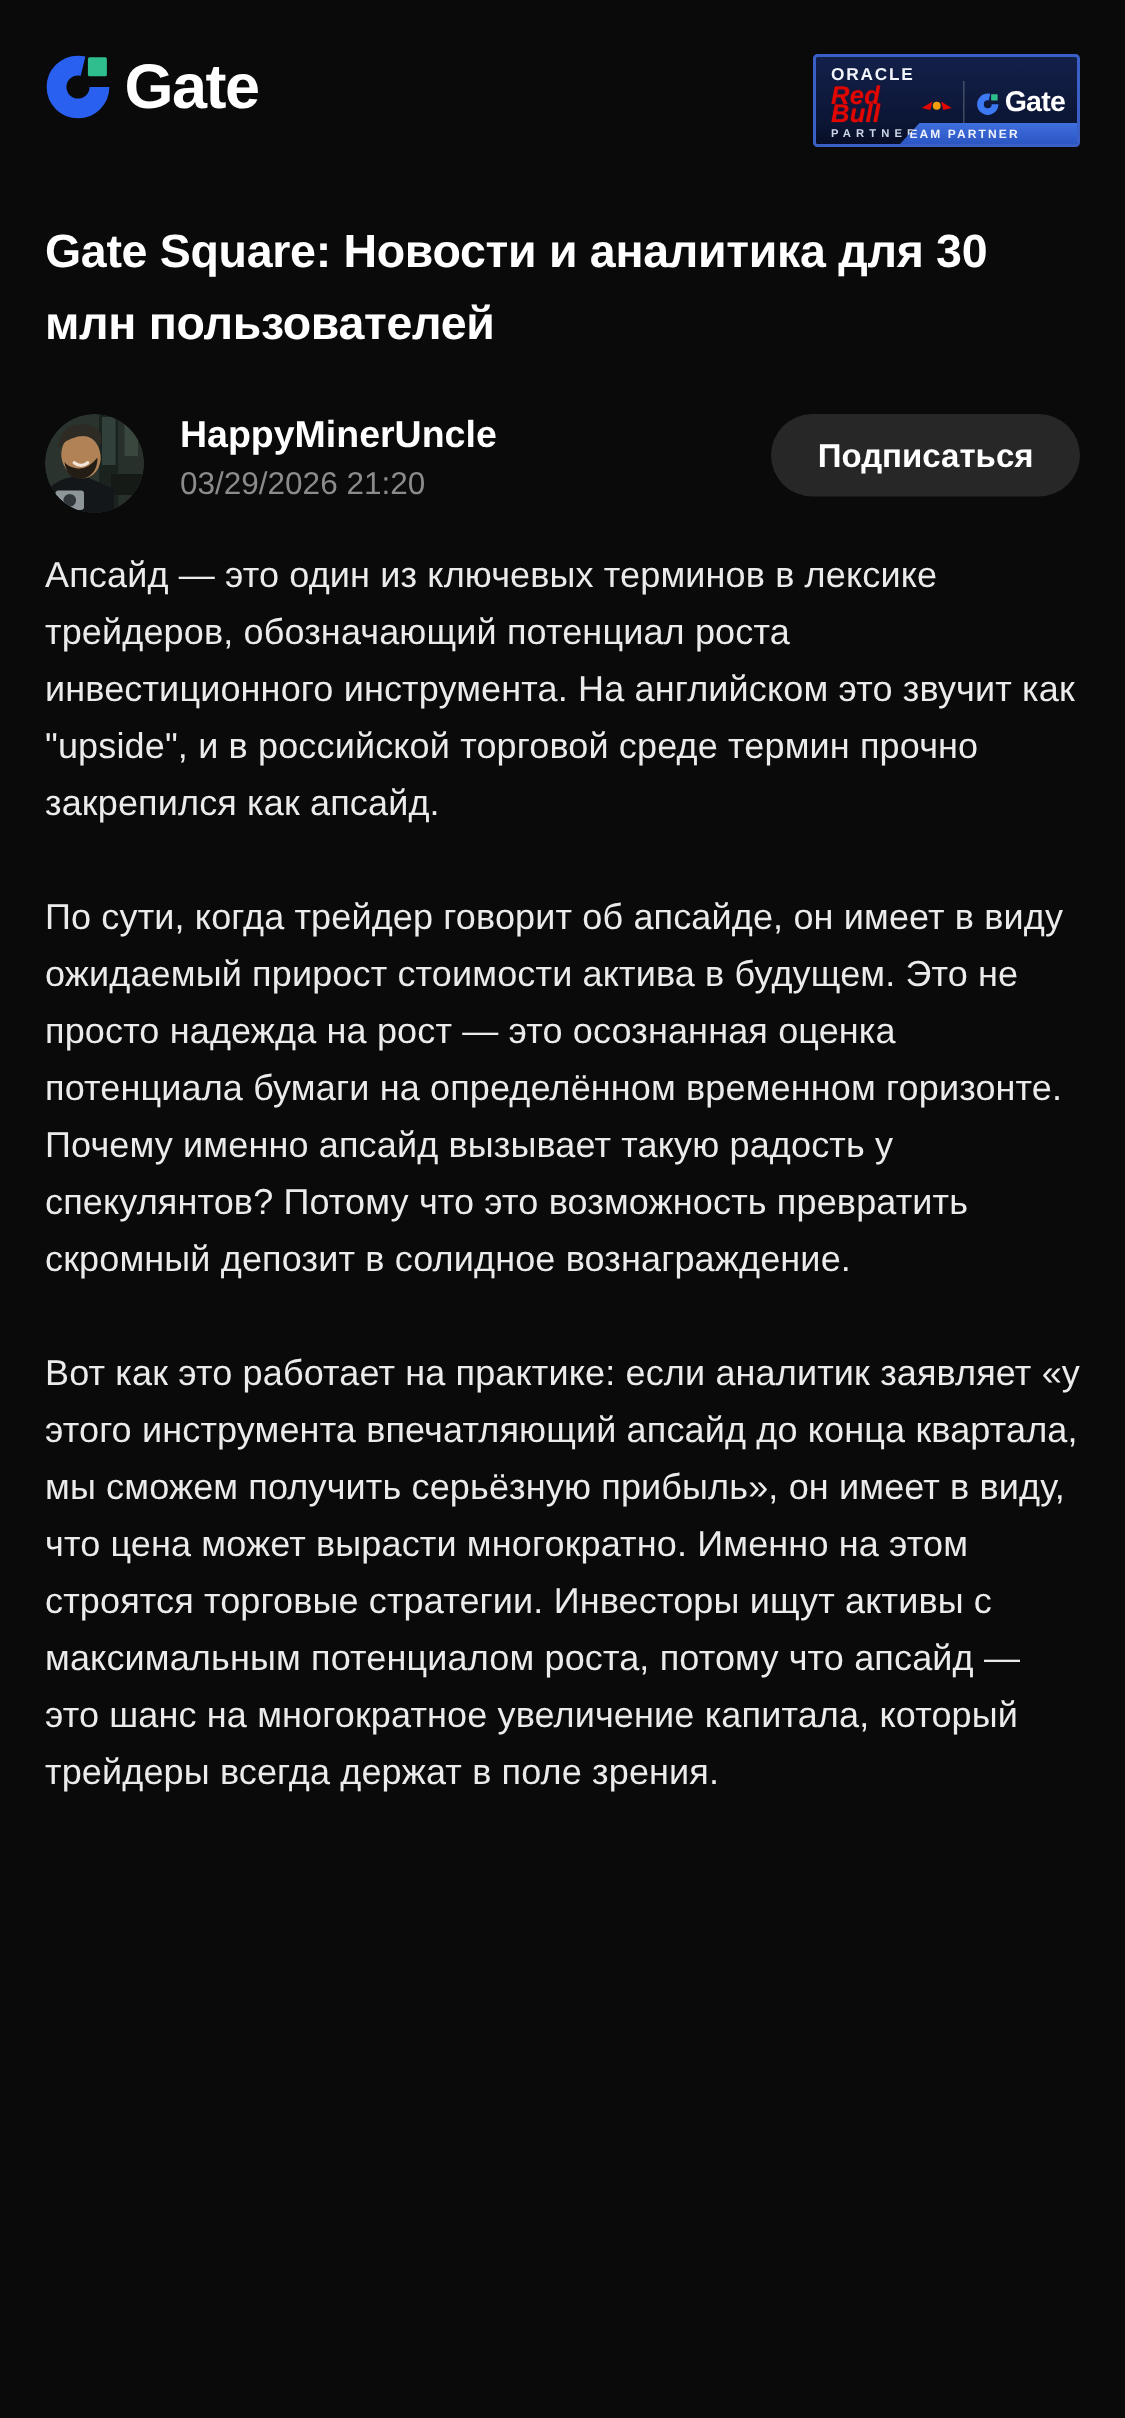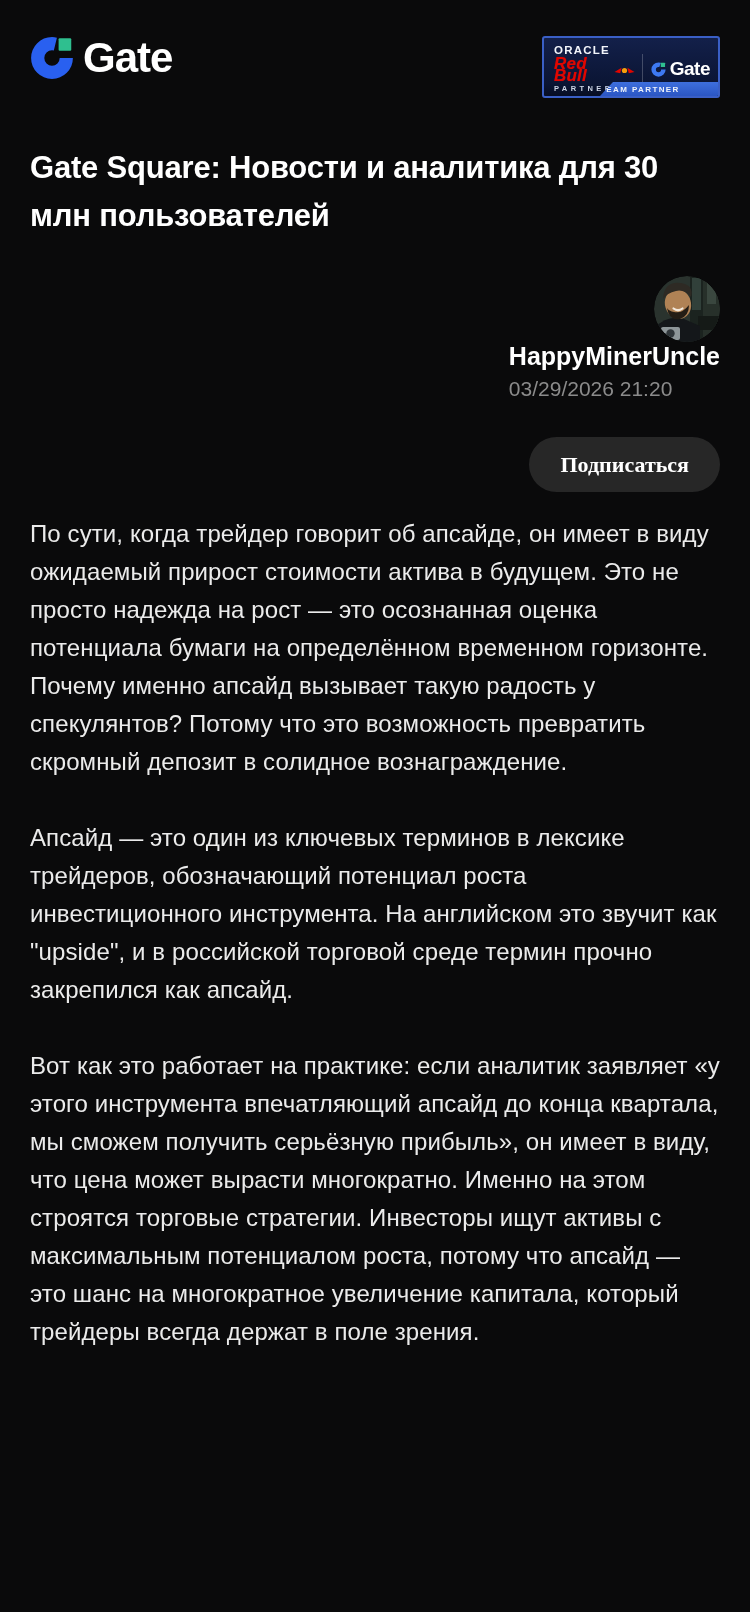--- a/index.html
+++ b/index.html
@@ -54,34 +54,34 @@
   }
 
   
   .article-title {
     margin-top: 46px;
     color: #ffffff; font-size: 31px; font-weight: 700; line-height: 48px;
     letter-spacing: -.2px;
   }
 
   
-  .author-row { margin-top: 36px; display: flex; align-items: flex-end; flex-direction: column; }
+  .author-row { margin-top: 36px; display: flex; align-items: flex-start; }
   .avatar {
     width: 66px; height: 66px; border-radius: 50%; overflow: hidden; flex: 0 0 66px;
     cursor: pointer; display: block;
   }
   .author-meta { margin-left: 24px; flex: 1 1 auto; min-width: 0; }
   .author-name { color: #ffffff; font-size: 25px; font-weight: 700; line-height: 28px; cursor: pointer; }
   .author-date { color: #8b8b8b; font-size: 21px; font-weight: 400; line-height: 24px; margin-top: 7px; }
   .follow-btn {
     flex: 0 0 auto;
     background: #272727; color: #ffffff; border: none;
     height: 55px; padding: 0 31px; border-radius: 28px;
-    font-family: Liberation Serif, serif;
-    font-size: 22px; font-weight: 700; cursor: pointer; margin-top: 36px;
+    font-family: Liberation Sans, sans-serif;
+    font-size: 22px; font-weight: 700; cursor: pointer;
   }
 
   
   .article-body { margin-top: 23px; }
   .article-body p {
     color: #ebebeb; font-size: 24px; font-weight: 400; line-height: 38px;
     letter-spacing: .1px;
     margin-bottom: 38px;
   }
   .article-body p:last-child { margin-bottom: 0; }
@@ -160,18 +160,18 @@
 
     <div class="author-meta">
       <div class="author-name">HappyMinerUncle</div>
       <div class="author-date">03/29/2026 21:20</div>
     </div>
 
     <button class="follow-btn">Подписаться</button>
   </div>
 
   <div class="article-body">
+    <p>Апсайд — это один из ключевых терминов в лексике трейдеров, обозначающий потенциал роста инвестиционного инструмента. На английском это звучит как "upside", и в российской торговой среде термин прочно закрепился как апсайд.</p>
     <p>По сути, когда трейдер говорит об апсайде, он имеет в виду ожидаемый прирост стоимости актива в будущем. Это не просто надежда на рост — это осознанная оценка потенциала бумаги на определённом временном горизонте. Почему именно апсайд вызывает такую радость у спекулянтов? Потому что это возможность превратить скромный депозит в солидное вознаграждение.</p>
-    <p>Апсайд — это один из ключевых терминов в лексике трейдеров, обозначающий потенциал роста инвестиционного инструмента. На английском это звучит как "upside", и в российской торговой среде термин прочно закрепился как апсайд.</p>
     <p>Вот как это работает на практике: если аналитик заявляет «у этого инструмента впечатляющий апсайд до конца квартала, мы сможем получить серьёзную прибыль», он имеет в виду, что цена может вырасти многократно. Именно на этом строятся торговые стратегии. Инвесторы ищут активы с максимальным потенциалом роста, потому что апсайд — это шанс на многократное увеличение капитала, который трейдеры всегда держат в поле зрения.</p>
   </div>
 
 </div>
 
 </body></html>

